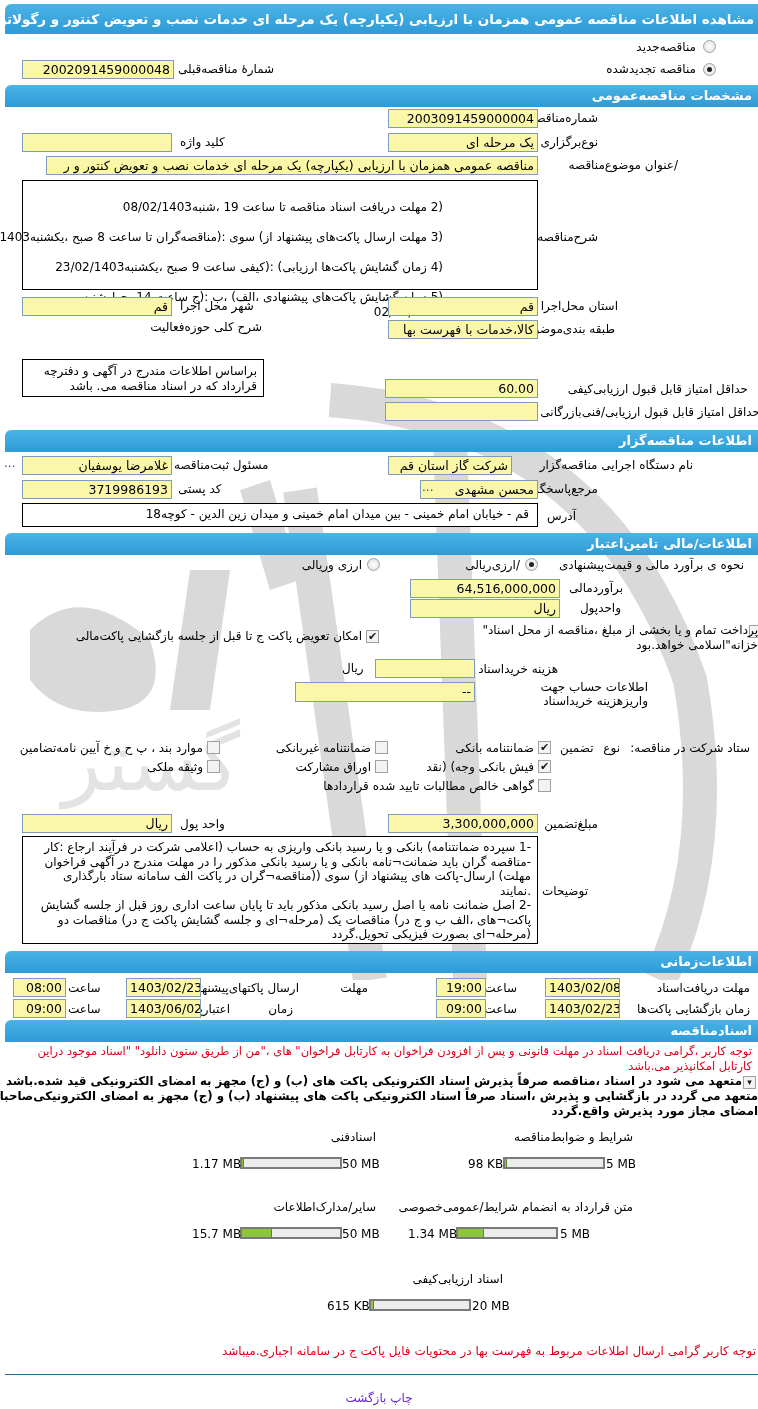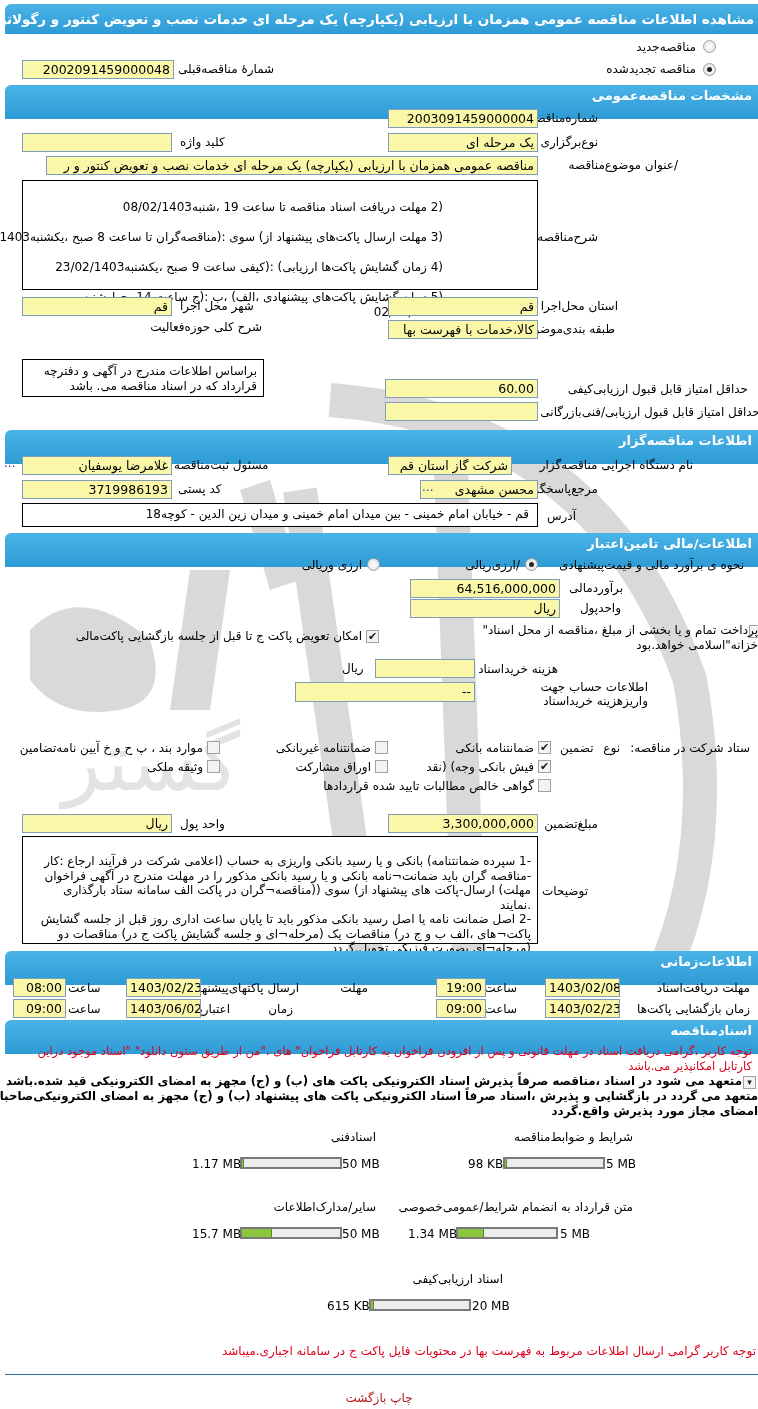--- a/index.html
+++ b/index.html
@@ -5,21 +5,21 @@
   * { box-sizing: border-box; }
   html, body { margin: 0; padding: 0; }
   body {
     width: 758px; height: 1409px; overflow: hidden; position: relative;
     background: #ffffff; direction: rtl;
     font-family: "DejaVu Sans", sans-serif; font-size: 12px; color: #000;
   }
   .watermark { position: absolute; left: 0; top: 380px; width: 758px; height: 600px; pointer-events: none; z-index: 0; }
   .abs { position: absolute; z-index: 1; }
   .hdr {
-    position: absolute; left: 5px; right: 0; height: 34px;
+    position: absolute; left: 5px; right: 0; height: 22px;
     background: linear-gradient(#4ab3e6, #2e9bd6);
     color: #fff; font-weight: bold; font-size: 13px; line-height: 22px;
     padding-right: 6px; border-radius: 6px 0 0 0; white-space: nowrap; overflow: hidden; z-index: 1;
   }
   .title-bar { top: 4px; height: 30px; line-height: 30px; font-size: 13.5px; padding-right: 4px; }
   .lbl { position: absolute; white-space: nowrap; font-size: 12px; z-index: 1; }
   .inp {
     position: absolute; height: 19px; background: #fbf7a9; border: 1px solid #7f9db9;
     font-size: 12.5px; line-height: 17px; padding: 0 3px; white-space: nowrap; overflow: hidden; z-index: 1;
     direction: rtl; text-align: right;
@@ -35,21 +35,21 @@
   }
   .radio.on::after { content: ""; position: absolute; left: 3px; top: 3px; width: 5px; height: 5px; border-radius: 50%; background: #222; }
   .chk {
     position: absolute; width: 13px; height: 13px; border: 1px solid #a0a0a0; background: #f3f3f3; z-index: 1;
     font-size: 11px; line-height: 11px; text-align: center; color: #1a1a1a;
   }
   .red { color: #e0001b; }
   .bold { font-weight: bold; }
   .bar { position: absolute; height: 12px; border: 2px solid #7a7a7a; background: #ececec; z-index: 1; direction: ltr; }
   .bar .fill { position: absolute; left: 0; top: 0; bottom: 0; background: #8cc63e; border-right: 1px solid #5d8a22; }
-  .link { color: #b91c1c; text-decoration: none; }
+  .link { color: #6d28d9; text-decoration: none; }
   .hr { position: absolute; left: 5px; right: 0; height: 1px; background: #2e6e9a; }
 </style>
 </head>
 <body>
 
 <svg class="watermark" viewBox="0 0 758 600">
   <g fill="none" stroke="#d9d9d9" stroke-width="34">
     <path d="M 330 20 Q 600 40 690 300 Q 720 470 660 600"></path>
     <path d="M 450 60 L 470 600"></path>
     <path d="M 300 110 L 370 600"></path>
@@ -167,21 +167,21 @@
 
 <div class="chk" style="top:779px; right:207px;"></div>
 <span class="lbl" style="top:779px; right:224px;">گواهی  خالص مطالبات تایید شده قراردادها</span>
 
 <span class="lbl" style="top:817px; right:160px;">مبلغ‌تضمین</span>
 <div class="inp ltr" style="top:814px; left:388px; width:150px;">3,300,000,000</div>
 <span class="lbl" style="top:817px; left:180px;">واحد پول</span>
 <div class="inp" style="top:814px; left:22px; width:150px;">ریال</div>
 
 <span class="lbl" style="top:884px; right:170px;">توضیحات</span>
-<div class="box" style="top:836px; left:22px; width:516px; height:108px; padding:17px 6px; line-height:14.5px;">-1 سپرده ضمانتنامه) بانکی و یا رسید بانکی واریزی به حساب (اعلامی شرکت در فرآیند ارجاع :کار
+<div class="box" style="top:836px; left:22px; width:516px; height:108px; padding:3px 6px; line-height:14.5px;">-1 سپرده ضمانتنامه) بانکی و یا رسید بانکی واریزی به حساب (اعلامی شرکت در فرآیند ارجاع :کار
 -مناقصه گران باید ضمانت¬نامه بانکی و یا رسید بانکی مذکور را در مهلت مندرج در آگهی فراخوان
 مهلت) ارسال-پاکت های پیشنهاد از) سوی ((مناقصه¬گران در پاکت الف سامانه ستاد بارگذاری
 .نمایند
 -2 اصل ضمانت نامه یا اصل رسید بانکی مذکور باید تا پایان ساعت اداری روز قبل از جلسه گشایش
 پاکت¬های ،الف ب و  ج در) مناقصات یک (مرحله¬ای و جلسه گشایش پاکت ج در) مناقصات دو
 (مرحله¬ای بصورت فیزیکی تحویل.گردد</div>
 
 <div class="hdr" style="top:951px;">اطلاعات‌زمانی</div>
 
 <span class="lbl" style="top:981px; right:8px;">مهلت دریافت‌اسناد</span>

